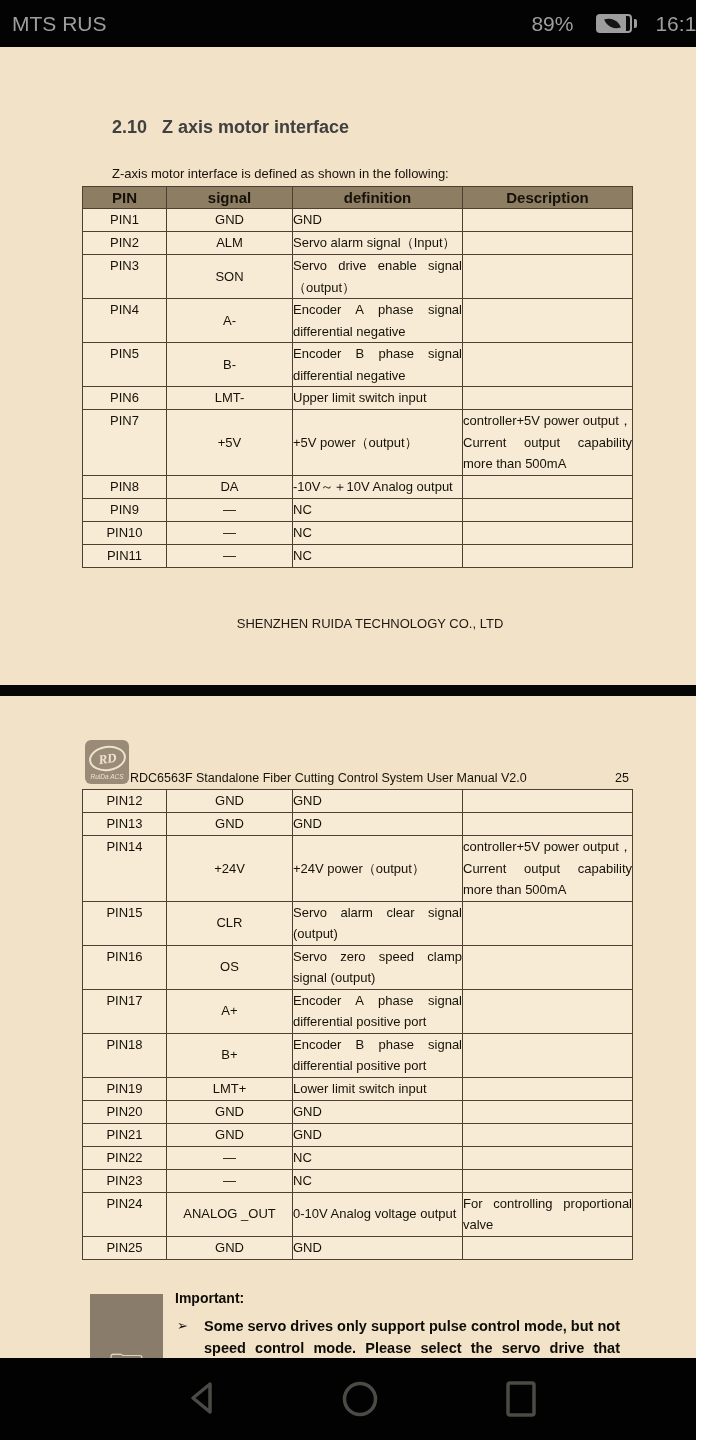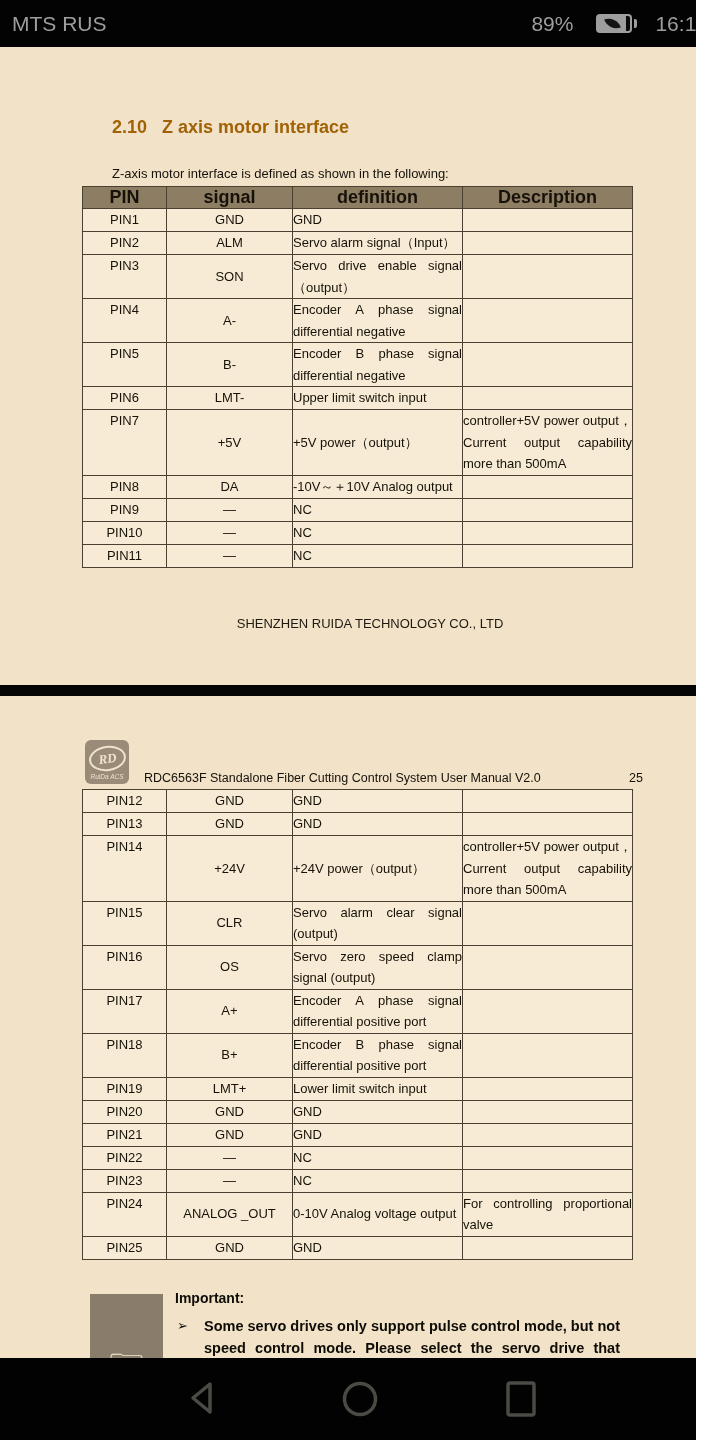--- a/index.html
+++ b/index.html
@@ -12,46 +12,46 @@
     color:#9e9e9e;font-size:21px;}
   .sb-right{display:flex;align-items:center;gap:23px;}
   .battery{position:relative;width:36px;height:19px;background:#9e9e9e;border-radius:4px;display:inline-block;}
   .battery .empty{position:absolute;right:2px;top:2px;width:4px;height:15px;background:#0a0a0a;border-radius:0 2px 2px 0;}
   .battery .leaf{position:absolute;left:10px;top:3px;width:13px;height:13px;background:#141414;
     border-radius:0 100% 0 100%;transform:rotate(-20deg);}
   .battery .nub{position:absolute;right:-5px;top:5px;width:3px;height:9px;background:#9e9e9e;border-radius:0 2px 2px 0;}
 
   
   .doc{position:absolute;top:47px;left:0;width:720px;height:1311px;background:#f2e2c8;}
-  .sec-title{position:absolute;left:112px;top:70px;display:flex;gap:15px;font-size:18px;font-weight:bold;color:#a16207;}
+  .sec-title{position:absolute;left:112px;top:70px;display:flex;gap:15px;font-size:18px;font-weight:bold;color:#404040;}
   .intro{position:absolute;left:112px;top:119px;font-size:13px;color:#16120a;}
 
   table.pins{border-collapse:collapse;table-layout:fixed;width:550px;background:#f7ebd5;}
   table.pins td,table.pins th{border:1px solid #4a4132;overflow:hidden;}
-  table.pins th{background:#8d7d62;color:#16120a;font-size:18px;font-weight:bold;height:21px;padding:0;}
+  table.pins th{background:#8d7d62;color:#16120a;font-size:15px;font-weight:bold;height:21px;padding:0;}
   table.pins td{font-size:13px;line-height:21.5px;color:#171208;height:22px;padding:0;}
   td.cell-pin{text-align:center;vertical-align:top;}
   td.cell-signal{text-align:center;vertical-align:middle;}
   td.cell-definition{text-align:justify;vertical-align:middle;padding:0 4px 0 6px;}
   td.cell-description{text-align:justify;vertical-align:top;padding:1px 4px 0 6px;}
   #table1{position:absolute;left:82px;top:139px;}
   #table2{position:absolute;left:82px;top:742px;padding-left:8px;}
 
   .footer1{position:absolute;left:20px;top:569px;width:700px;text-align:center;font-size:13px;color:#1f1a12;}
 
   .page-sep{position:absolute;left:0;top:638px;width:720px;height:11px;background:#050505;}
 
   
   .logo-box{position:absolute;left:85px;top:693px;width:44px;height:44px;background:#9a8b79;border-radius:6px;
     display:flex;flex-direction:column;align-items:center;justify-content:center;}
   .logo-oval{width:33px;height:21px;border:2px solid #efe3cc;border-radius:50%;display:flex;align-items:center;justify-content:center;
     font-family:"Liberation Serif","DejaVu Serif",serif;font-style:italic;font-weight:bold;font-size:13px;color:#efe3cc;
     transform:rotate(-8deg);margin-top:2px;}
   .logo-sub{font-size:6.5px;font-style:italic;color:#efe3cc;margin-top:2px;white-space:nowrap;}
-  .p2-header{position:absolute;left:144px;top:724px;width:499px;display:flex;justify-content:space-between;
+  .p2-header{position:absolute;left:130px;top:724px;width:499px;display:flex;justify-content:space-between;
     font-size:12.5px;color:#16120a;}
 
   
   .imp-icon-box{position:absolute;left:90px;top:1247px;width:73px;height:113px;background:#8a7c6a;
     display:flex;align-items:center;justify-content:center;}
   .imp-hand{font-family:"DejaVu Sans",sans-serif;font-size:44px;color:#f3e8d3;line-height:1;margin-top:26px;}
   .imp-text{position:absolute;left:175px;top:1243px;width:457px;color:#0e0c07;}
   .imp-title{font-size:14px;font-weight:bold;margin-bottom:9px;}
   .imp-bullets{width:445px;}
   .bullet{position:relative;padding-left:29px;font-size:14.5px;font-weight:bold;line-height:22px;text-align:justify;margin-bottom:0;}

